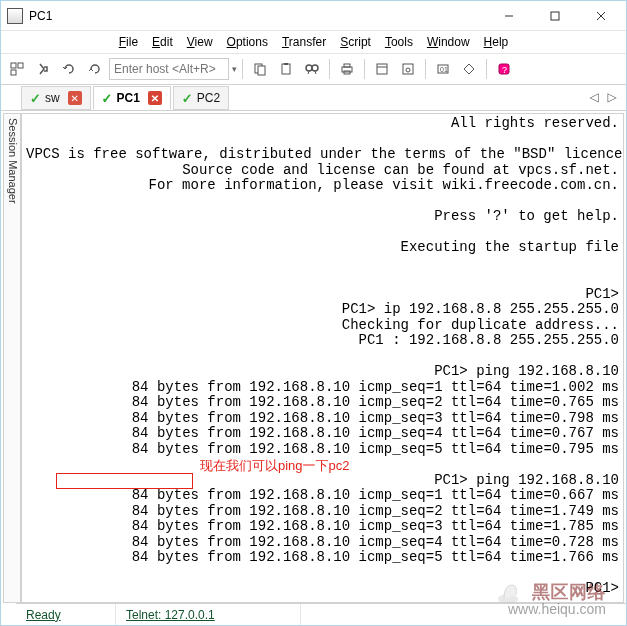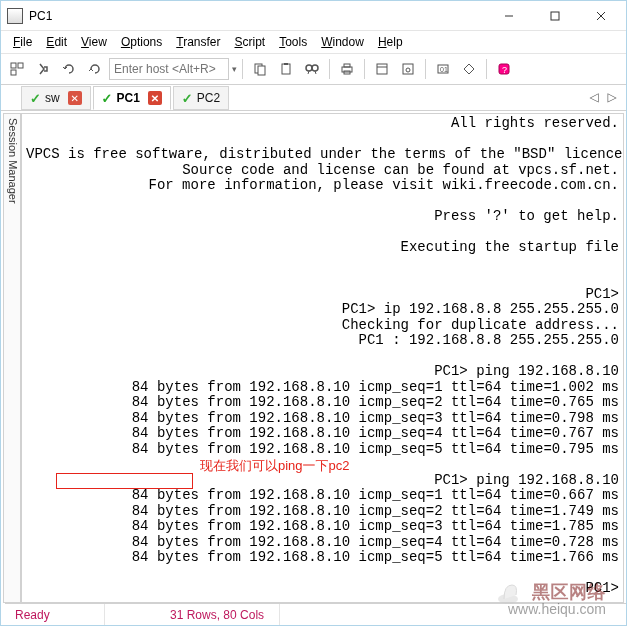--- a/index.html
+++ b/index.html
@@ -3,21 +3,21 @@
 <meta charset="utf-8">
 <style>
 * { margin: 0; padding: 0; box-sizing: border-box; }
 body { font-family: "Segoe UI", Tahoma, sans-serif; font-size: 12px; background: #fff; width: 627px; height: 626px; overflow: hidden; position: relative; border: 1px solid #b0d4e8; }
 .titlebar { height: 30px; background: #fff; display: flex; align-items: center; padding: 0 2px 0 6px; border-bottom: 1px solid #e5e5e5; }
 .titlebar .app-icon { width: 16px; height: 16px; border: 1px solid #555; background: linear-gradient(#fff,#ddd); margin-right: 6px; }
 .titlebar .title-text { font-size: 12px; color: #000; }
 .titlebar .spacer { flex: 1; }
 .win-btn { width: 46px; height: 30px; display: flex; align-items: center; justify-content: center; color: #333; background: transparent; }
 
-.menubar { height: 22px; display: flex; align-items: center; padding: 0 6px; gap: 2px; }
+.menubar { height: 22px; display: flex; align-items: center; padding: 0 6px; gap: 2px; justify-content: center; }
 .menu-item { padding: 2px 6px; color: #000; }
 .menu-item u { text-decoration: underline; }
 
 .toolbar { height: 32px; display: flex; align-items: center; padding: 0 4px; gap: 2px; border-top: 1px solid #e5e5e5; border-bottom: 1px solid #d1d1d1; background: #fff; }
 .tb-btn { width: 24px; height: 24px; display: flex; align-items: center; justify-content: center; color: #505059; cursor: pointer; position: relative; }
 .tb-sep { width: 1px; height: 20px; background: #d1d1d1; margin: 0 3px; }
 .host-input { width: 120px; height: 22px; font-size: 12px; color: #777; border: 1px solid #ccc; padding: 0 4px; background: #fff; outline: none; }
 .tb-dd { font-size: 9px; color: #666; margin-left: 1px; }
 
 .tabbar { height: 26px; background: #fff; border-bottom: 1px solid #d1d1d1; display: flex; align-items: flex-end; padding-left: 20px; position: relative; }
@@ -30,21 +30,21 @@
 .nav span { width: 16px; height: 16px; display: flex; align-items: center; justify-content: center; }
 
 .workspace { position: absolute; top: 112px; bottom: 22px; left: 2px; right: 2px; display: flex; }
 .sidetab { width: 18px; border: 1px solid #d1d1d1; background: #fafafa; writing-mode: vertical-rl; text-orientation: mixed; font-size: 11px; padding: 4px 1px; color: #333; }
 .terminal-wrap { flex: 1; border: 1px solid #d1d1d1; position: relative; background: #fff; overflow: hidden; }
 .terminal { font-family: Consolas, "Courier New", monospace; font-size: 14px; line-height: 15.5px; white-space: pre; color: #000; padding: 2px 4px; width: 100%; height: 100%; overflow-y: scroll; text-align: right; }
 
 .annot-box { position: absolute; border: 1px solid #e6231a; pointer-events: none; }
 .annot-text { position: absolute; color: #e6231a; font-family: "Microsoft YaHei","SimSun",sans-serif; font-size: 13px; pointer-events: none; }
 
-.statusbar { position: absolute; bottom: 0; left: 4px; right: 0; height: 22px; background: #fff; border-top: 1px solid #d1d1d1; display: flex; align-items: center; font-size: 12px; color: #be185d; }
+.statusbar { position: absolute; bottom: 0; left: 15px; right: 0; height: 22px; background: #fff; border-top: 1px solid #d1d1d1; display: flex; align-items: center; font-size: 12px; color: #14532d; text-decoration: underline; }
 .statusbar .cell { padding: 0 10px; border-right: 1px solid #e5e5e5; height: 100%; display: flex; align-items: center; }
 
 .watermark { position: absolute; right: 20px; bottom: 18px; display: flex; align-items: center; gap: 6px; opacity: .55; pointer-events: none; }
 .watermark .txt { font-family: "Microsoft YaHei",sans-serif; font-size: 18px; font-weight: bold; color: #7f1d1d; letter-spacing: 0.5px; }
 .watermark .sub { position: absolute; right: 0; bottom: -10px; font-size: 14px; color: #555; }
 .watermark svg { opacity: .8; }
 </style>
 </head>
 <body>
 
@@ -227,22 +227,22 @@
 84 bytes from 192.168.8.10 icmp_seq=5 ttl=64 time=1.766 ms
 
 PC1&gt;</div>
     <div class="annot-box" style="left:34px; top:359px; width:137px; height:16px;"></div>
     <div class="annot-text" style="left:178px; top:343px;">现在我们可以ping一下pc2</div>
   </div>
 </div>
 
 <div class="statusbar">
   <div class="cell" style="width:100px;">Ready</div>
+  <div class="cell" style="width:185px;">Telnet: 127.0.0.1</div>
   <div class="cell" style="width:55px;margin-top:41px;">31,  6</div>
-  <div class="cell" style="width:120px;">31 Rows, 80 Cols</div>
   <div class="cell" style="width:55px;border-right:none;margin-top:36px;">VT100</div>
 </div>
 
 <div class="watermark">
   <svg width="30" height="30">
       <ellipse cx="12" cy="22" rx="10" ry="5" fill="#ccc"></ellipse>
       <path d="M8 22 Q8 8 16 8 Q22 8 20 18" fill="#ddd" stroke="#aaa"></path>
     </svg>
   <div>
     <div class="txt">黑区网络</div>

